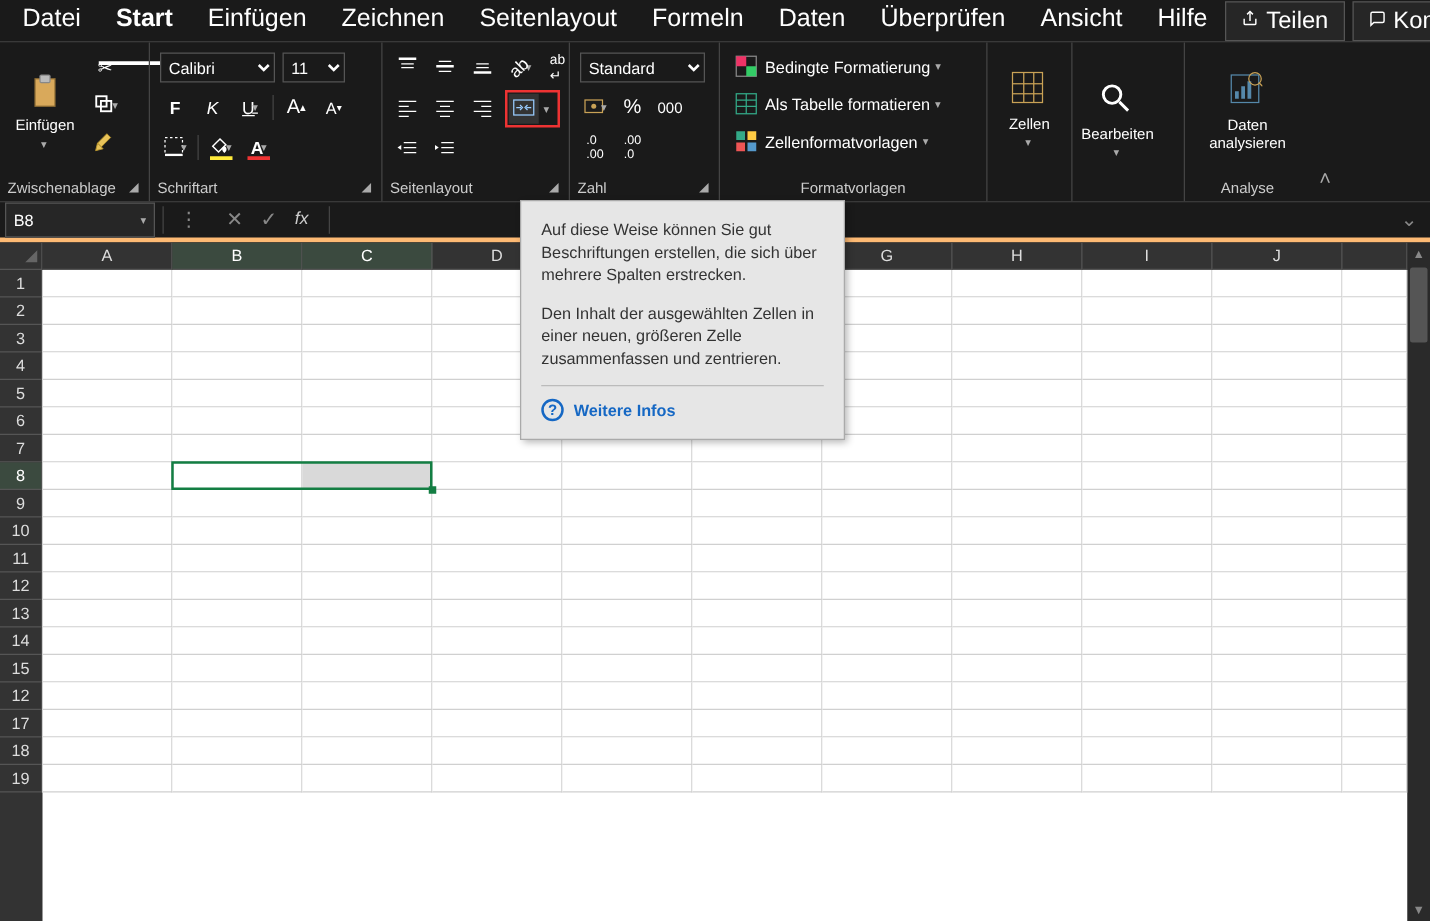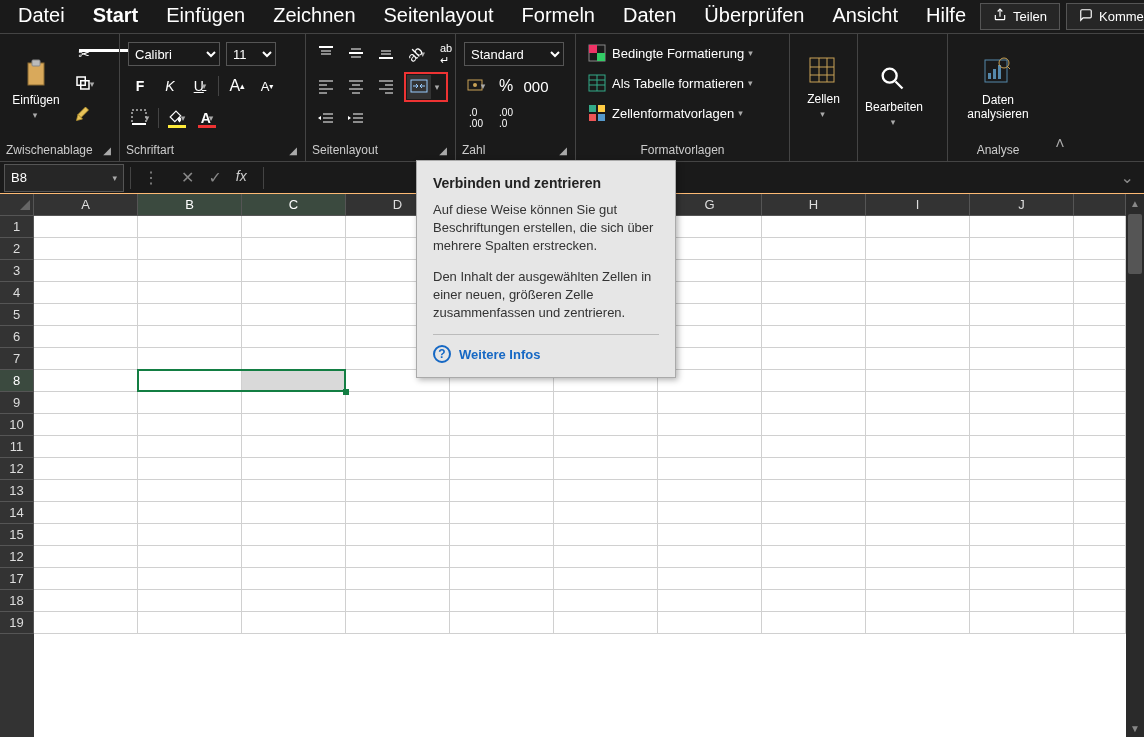--- a/index.html
+++ b/index.html
@@ -3,21 +3,21 @@
 <meta charset="utf-8">
 <style>
   * { box-sizing: border-box; margin: 0; padding: 0; font-family: "Segoe UI", Arial, sans-serif; }
   body { background: #1a1a1a; color: #fff; width: 1144px; height: 737px; overflow: hidden; position: relative; }
   
   
   .tabs { display: flex; align-items: center; height: 34px; background: #1a1a1a; padding: 0 4px; border-bottom: 1px solid #444; }
   .tab { padding: 22px 14px; font-size: 20px; cursor: pointer; color: #fff; }
   .tab.active { border-bottom: 3px solid #fff; font-weight: 600; }
   .tabs-right { margin-left: auto; display: flex; gap: 6px; padding-right: 6px; }
-  .share-btn, .comments-btn { border: 1px solid #555; background: #262626; padding: 4px 12px; font-size: 13px; color: #fff; display: flex; align-items: center; gap: 6px; cursor: pointer; }
+  .share-btn, .comments-btn { border: 1px solid #555; background: #262626; padding: 4px 12px; font-size: 19px; color: #fff; display: flex; align-items: center; gap: 6px; cursor: pointer; }
   
   
   .ribbon { display: flex; background: #1a1a1a; height: 128px; border-bottom: 1px solid #444; }
   .group { display: flex; flex-direction: column; border-right: 1px solid #444; padding: 4px 6px 2px 6px; }
   .group-body { flex: 1; display: flex; align-items: flex-start; gap: 4px; }
   .group-label { font-size: 12px; color: #ccc; text-align: center; padding: 3px 0 2px; display: flex; justify-content: center; align-items: center; gap: 4px; }
   .group-label .launcher { font-size: 10px; color: #aaa; margin-left: auto; padding-right: 2px; cursor: pointer; }
   
   .big-btn { display: flex; flex-direction: column; align-items: center; justify-content: center; width: 60px; height: 100%; padding: 4px 2px; cursor: pointer; }
   .big-btn .icon { width: 32px; height: 32px; margin-bottom: 4px; }
@@ -44,21 +44,21 @@
   .highlight-red { border: 2px solid #e33; padding: 1px; }
 
   
   .style-row { display:flex; align-items:center; gap:6px; font-size:13px; padding:2px 4px; cursor:pointer; }
   .style-row .sicon { width:18px; height:18px; display:inline-block; }
 
   
   .collapse-caret { display:flex; align-items:flex-end; justify-content:center; width:24px; padding-bottom:8px; cursor:pointer; color:#aaa; }
 
   
-  .fbar { display:flex; align-items:center; height:32px; background:#1a1a1a; border-bottom:1px solid #fdba74; }
+  .fbar { display:flex; align-items:center; height:32px; background:#1a1a1a; border-bottom:4px solid #fdba74; }
   .name-box { width:120px; height:28px; background:#262626; border:1px solid #555; display:flex; align-items:center; justify-content:space-between; padding:0 6px; margin-left:4px; font-size:13px; }
   .fx-btns { display:flex; gap:14px; padding:0 16px; color:#888; }
   .fx-label { color:#ccc; font-style:italic; font-size:14px; }
   .fbar .caret-r { margin-left:auto; padding-right:10px; color:#888; cursor:pointer; }
 
   
   .sheet { position:relative; background:#333; height: calc(737px - 34px - 128px - 32px); overflow:hidden; }
   .corner { position:absolute; left:0; top:0; width:34px; height:22px; background:#333; border-right:1px solid #555; border-bottom:1px solid #555; display:flex; align-items:center; justify-content:flex-end; padding-right:3px; }
   .corner svg { width:10px; height:10px; }
   .col-headers { position:absolute; left:34px; top:0; right:18px; height:22px; display:flex; background:#333; }
@@ -315,21 +315,21 @@
           <div class="small-btn">
               <span><svg width="16" height="16" viewBox="0 0 16 16">
                   <rect x="1" y="3" width="14" height="10" fill="none" stroke="#c9a256"></rect>
                   <circle cx="8" cy="8" r="2" fill="#c9a256"></circle>
                 </svg></span>
               <span class="drop-caret">▾</span>
             </div>
           <div class="small-btn" style="font-size:16px;">
               <span>%</span>
             </div>
-          <div class="small-btn" style="font-size:15px;">
+          <div class="small-btn" style="font-size:12px;">
               <span>000</span>
             </div>
         </div>
         <div class="row">
           <div class="small-btn">
               <span style="font-size:10px;">.0<br>.00</span>
             </div>
           <div class="small-btn">
               <span style="font-size:10px;">.00<br>.0</span>
             </div>
@@ -744,21 +744,20 @@
     </div>
   <div class="vscroll">
     <div class="arrow">▲</div>
     <div class="thumb" style="height:60px;"></div>
     <div style="flex:1;"></div>
     <div class="arrow">▼</div>
   </div>
 </div>
 
 <div class="tooltip" style="left:416px; top:160px;">
-  <div class="tt-title">Verbinden und zentrieren</div>
   <div class="tt-body">Auf diese Weise können Sie gut Beschriftungen erstellen, die sich über mehrere Spalten erstrecken.</div>
   <div class="tt-body">Den Inhalt der ausgewählten Zellen in einer neuen, größeren Zelle zusammenfassen und zentrieren.</div>
   <hr>
   <div class="tt-link">
     <span class="qicon">?</span>
     <span>Weitere Infos</span>
   </div>
 </div>
 
 </body></html>

